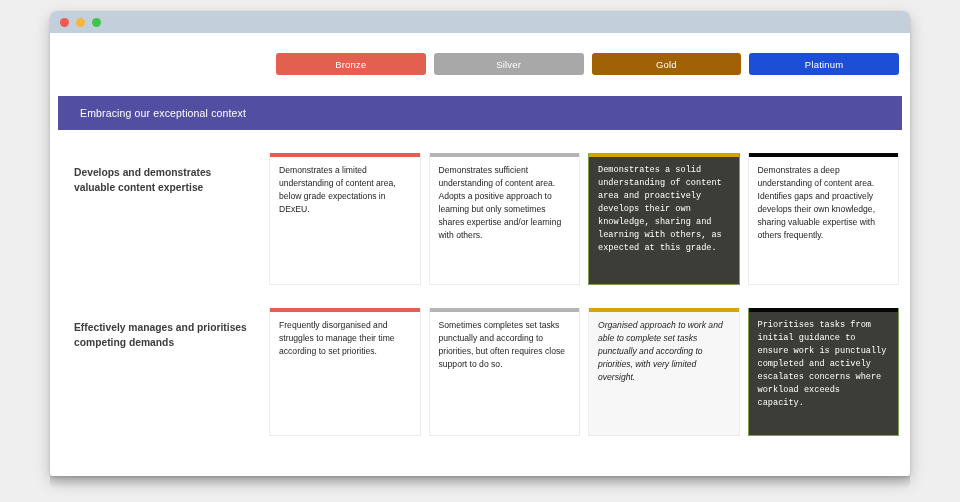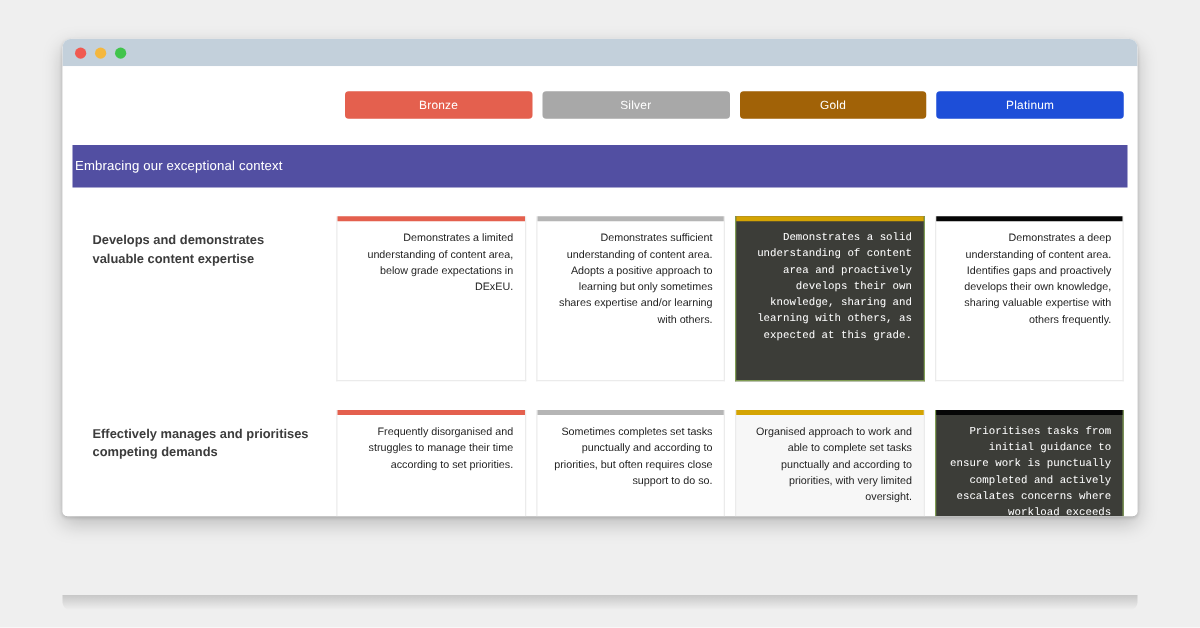--- a/index.html
+++ b/index.html
@@ -15,28 +15,27 @@
     font-family: "Liberation Sans", sans-serif;
     overflow: hidden;
   }
 
   
   .window {
     position: absolute;
     left: 50px;
     top: 11px;
     width: 860px;
-    height: 382px;
+    height: 465px;
     background: #ffffff;
     border-radius: 7px 7px 4px 4px;
     box-shadow: 0 6px 16px rgba(0,0,0,0.22), 0 1px 3px rgba(0,0,0,0.14);
     overflow: hidden;
     display: flex;
     flex-direction: column;
-    margin-top: 20px;
   }
 
   .titlebar {
     height: 22px;
     flex: 0 0 22px;
     background: #c3d0db;
     display: flex;
     align-items: center;
     padding-left: 10px;
     gap: 7px;
@@ -79,21 +78,21 @@
     user-select: none;
   }
 
   
   .section-banner {
     margin: 21px 8px 0 8px;
     height: 34px;
     background: #524fa2;
     display: flex;
     align-items: center;
-    padding-left: 2px;
+    padding-left: 22px;
     color: #ffffff;
     font-size: 10.5px;
     letter-spacing: 0.15px;
   }
 
   
   .rows {
     padding: 0 11px 0 8px;
   }
   .row {
@@ -127,37 +126,37 @@
   }
   .card .accent {
     height: 4px;
     width: 100%;
     flex: 0 0 4px;
   }
   .card .card-text {
     padding: 7px 9px 10px 9px;
     font-size: 8.6px;
     line-height: 1.52;
-    text-align: right;
+    text-align: left;
     color: #1d1d1d;
   }
   .row-1 .card { height: 132px; }
   .row-2 .card { height: 128px; }
 
   
   .card.selected {
     background: #3c3d38;
     border: 1px solid #7f9c53;
     border-top: none;
     font-family: Liberation Mono, monospace;
   }
   .card.selected .card-text { color: #ffffff; }
 
   
-  .card.tinted { background: #f7f7f7; }
+  .card.tinted { background: #f7f7f7; font-style: italic; }
 
   
   .window-shadow {
     position: absolute;
     left: 50px;
     top: 476px;
     width: 860px;
     height: 12px;
     background: linear-gradient(to bottom, rgba(0,0,0,0.17), rgba(0,0,0,0));
     border-radius: 0 0 6px 6px;

